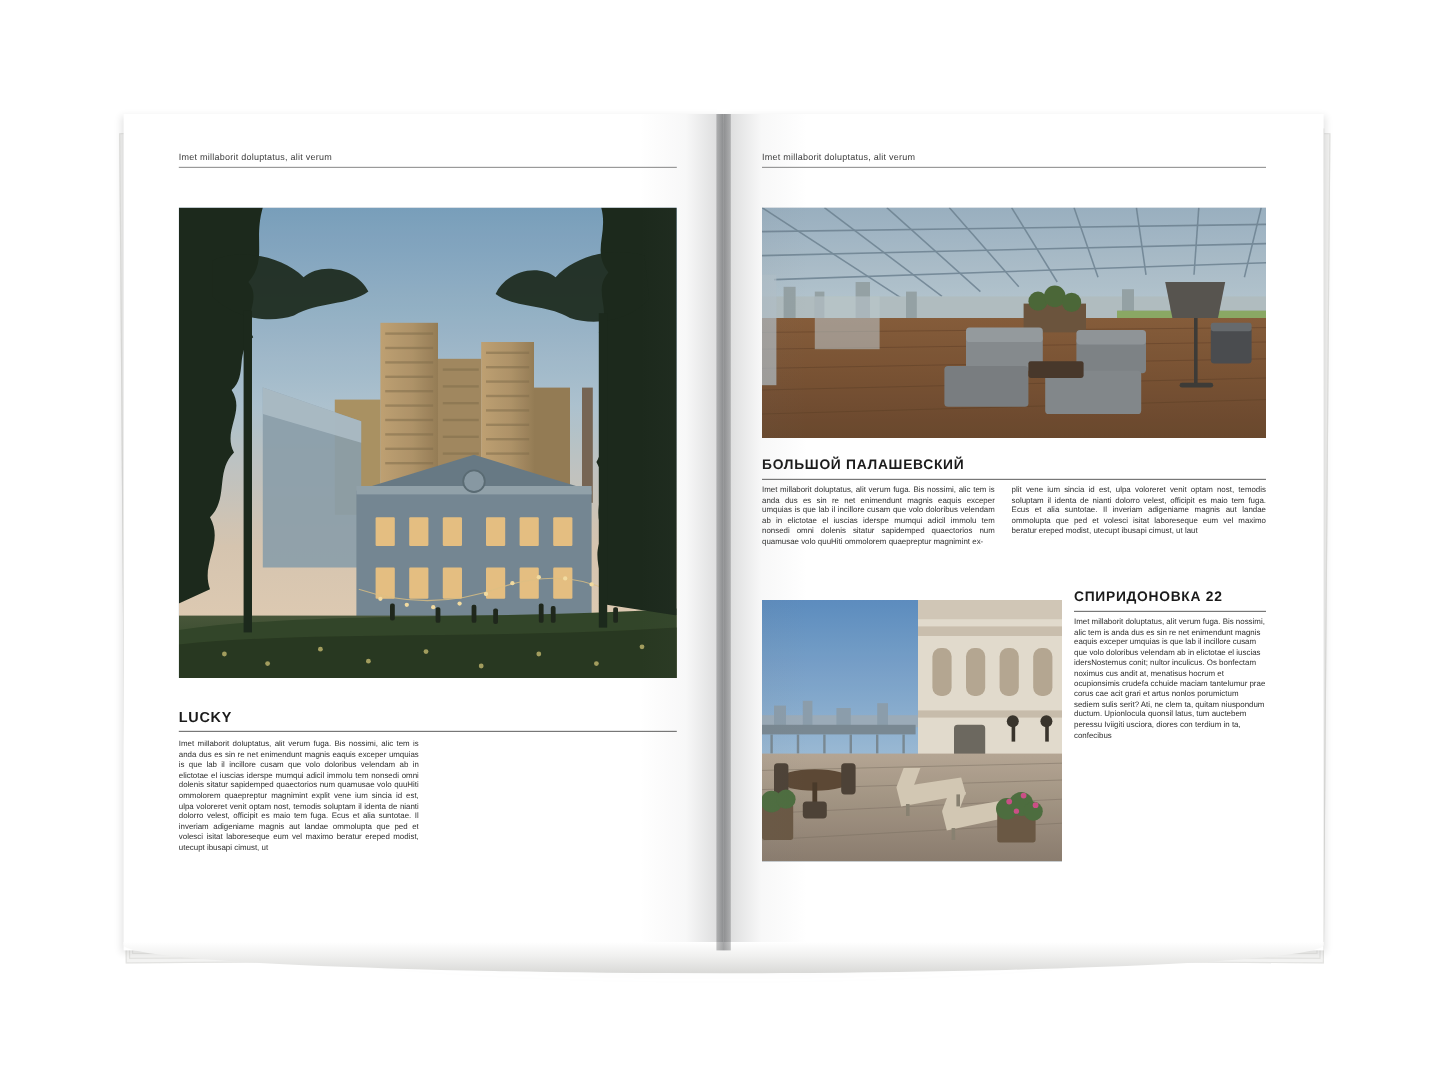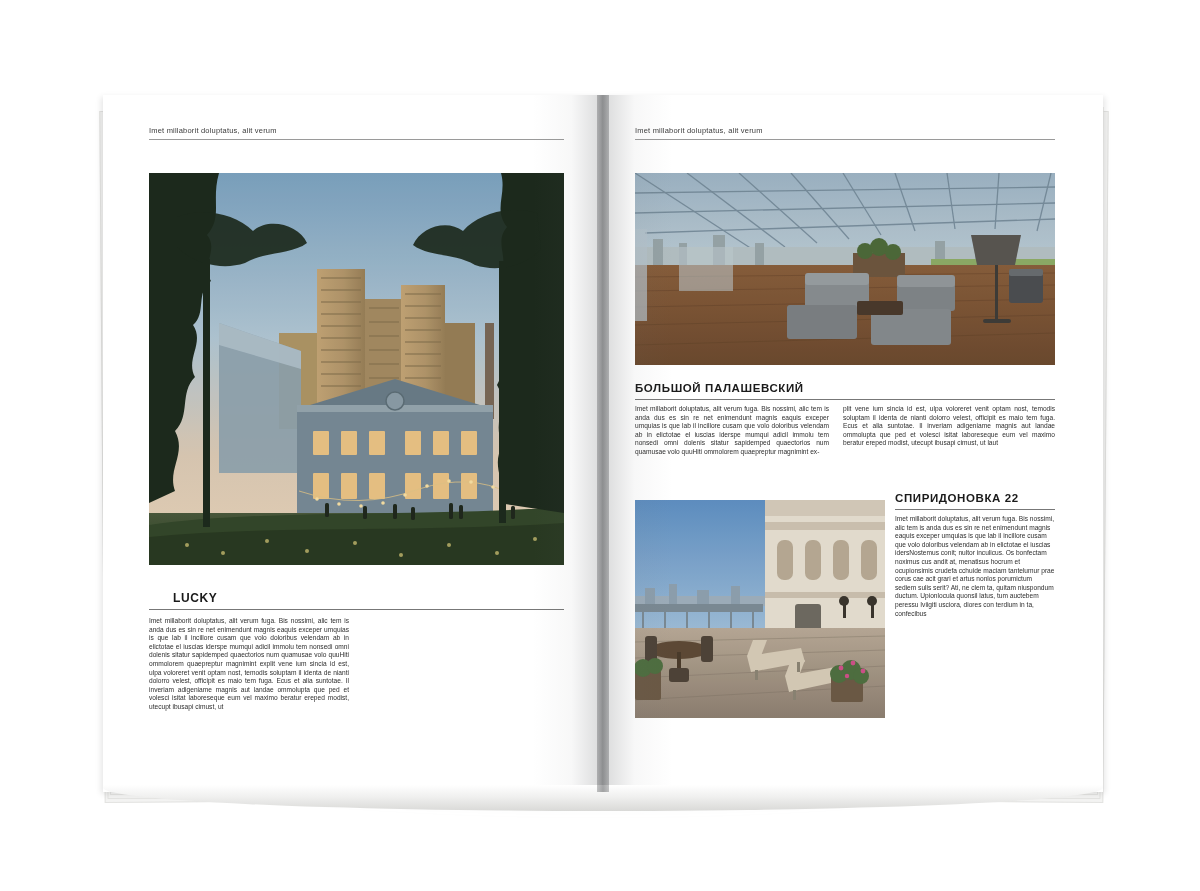--- a/index.html
+++ b/index.html
@@ -275,21 +275,21 @@
             <path d="M415,0 L352,0 C358,22 344,36 358,54 C344,70 362,86 350,104 C362,122 344,136 356,156 C342,176 360,192 348,212 C360,232 342,250 354,272 C340,294 360,312 350,330 L415,340 Z"></path>
             <path d="M28,44 C52,34 86,40 104,58 C120,44 150,52 158,70 C142,82 116,78 96,90 C72,98 44,90 28,74 Z" opacity="0.92"></path>
             <path d="M388,40 C362,32 330,40 314,58 C298,46 272,54 264,72 C280,84 306,80 326,92 C350,100 378,92 392,76 Z" opacity="0.92"></path>
             <rect x="54" y="86" width="7" height="268"></rect>
             <rect x="350" y="88" width="7" height="262"></rect>
           </g>
           <rect x="0" y="0" width="415" height="392" fill="rgba(20,26,34,0.06)"></rect>
         </svg>
       </div>
 
-      <div class="headline" style="left:46px; top:496px; font-size:12px;margin-left:24px;">LUCKY</div>
+      <div class="headline" style="left:46px; top:496px; font-size:12px;">LUCKY</div>
       <div class="hl-rule" style="left:46px; top:514px; width:415px;"></div>
 
       <div class="col" style="left:46px; top:522px; width:200px; height:142px;">Imet millaborit doluptatus, alit verum fuga. Bis nossimi, alic tem is anda dus es sin re net enimendunt magnis eaquis exceper umquias is que lab il incillore cusam que volo doloribus velendam ab in elictotae el iuscias iderspe mumqui adicil immolu tem nonsedi omni dolenis sitatur sapidemped quaectorios num quamusae volo quuHiti ommolorem quaepreptur magnimint explit vene ium sincia id est, ulpa voloreret venit optam nost, temodis soluptam il identa de nianti dolorro velest, officipit es maio tem fuga. Ecus et alia suntotae. Il inveriam adigeniame magnis aut landae ommolupta que ped et volesci isitat laboreseque eum vel maximo beratur ereped modist, utecupt ibusapi cimust, ut</div>
 
       <div class="gutter-left"></div>
     </div>
   </div>
 
   <div class="page page-right">
     <div class="page-inner">

